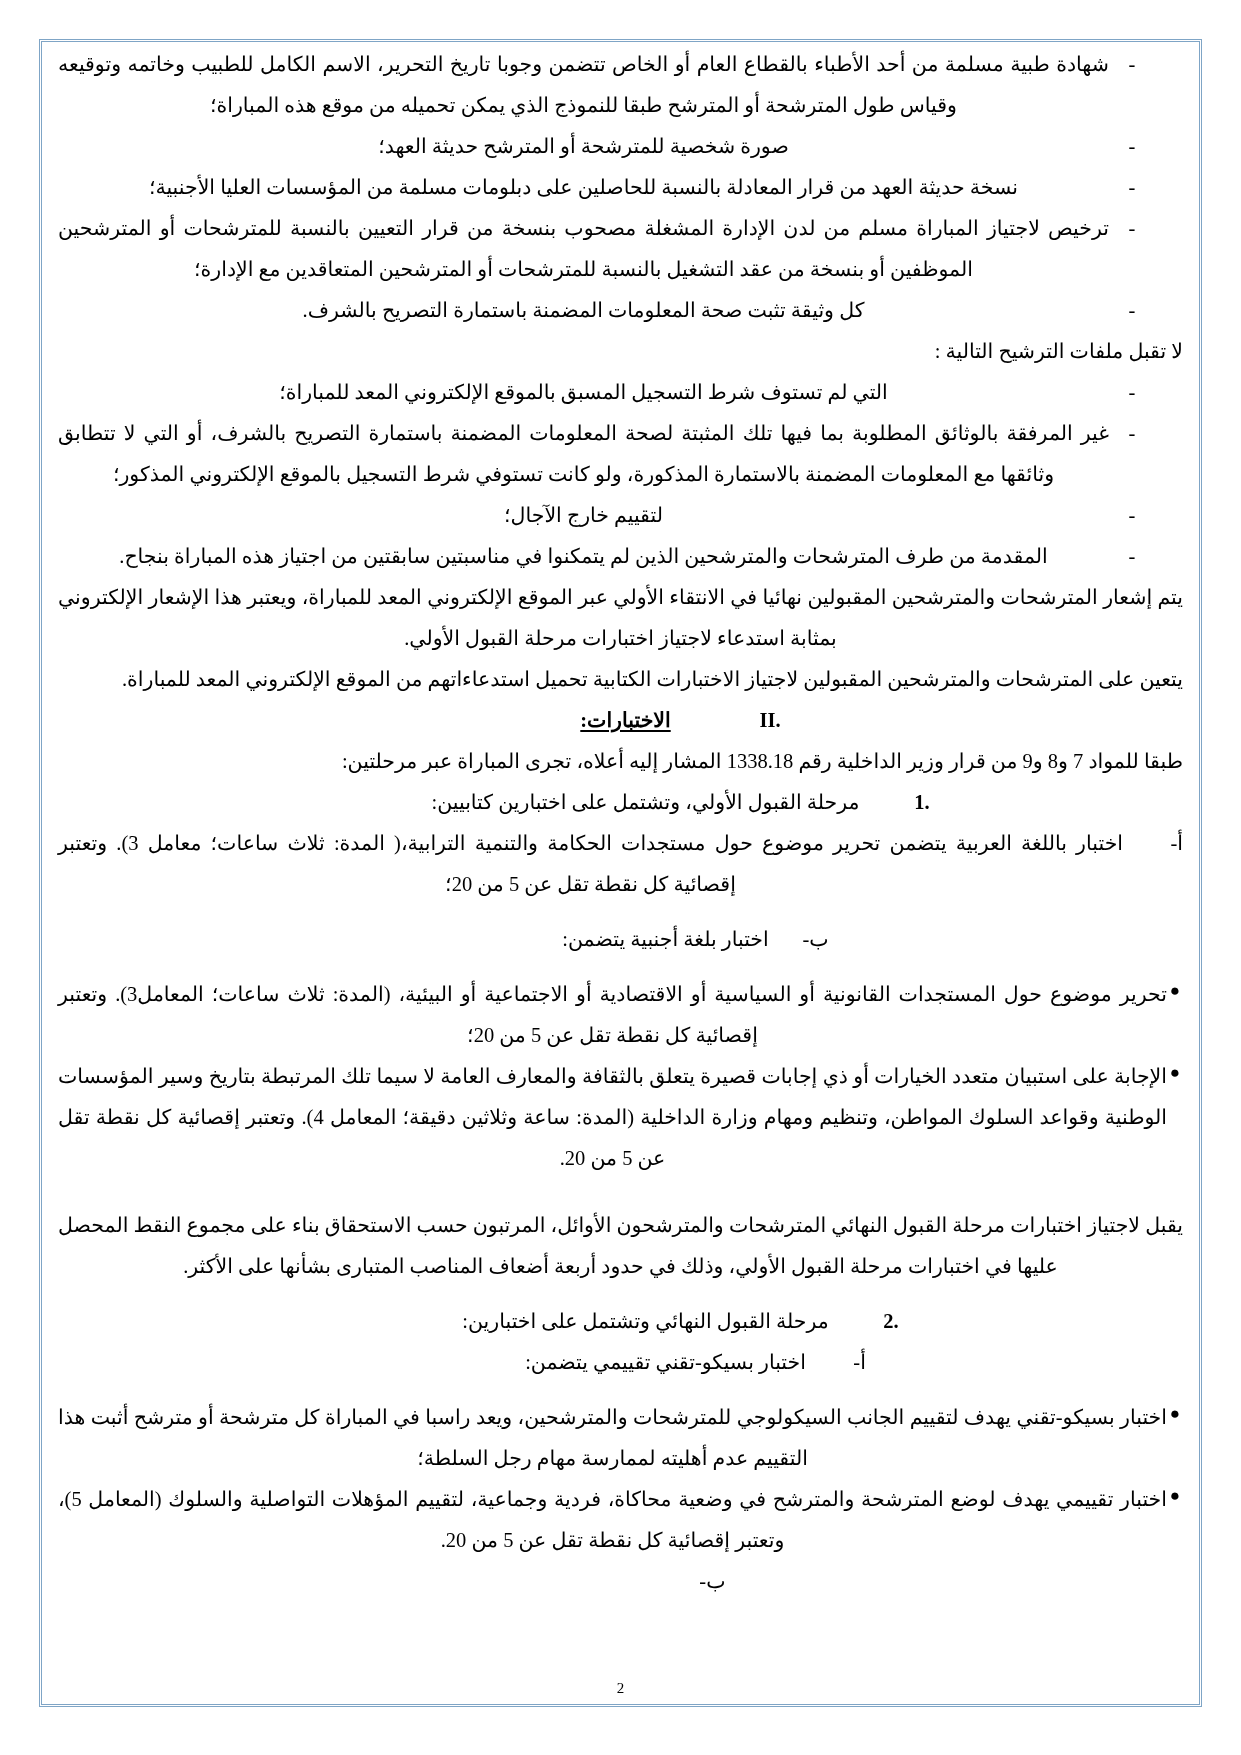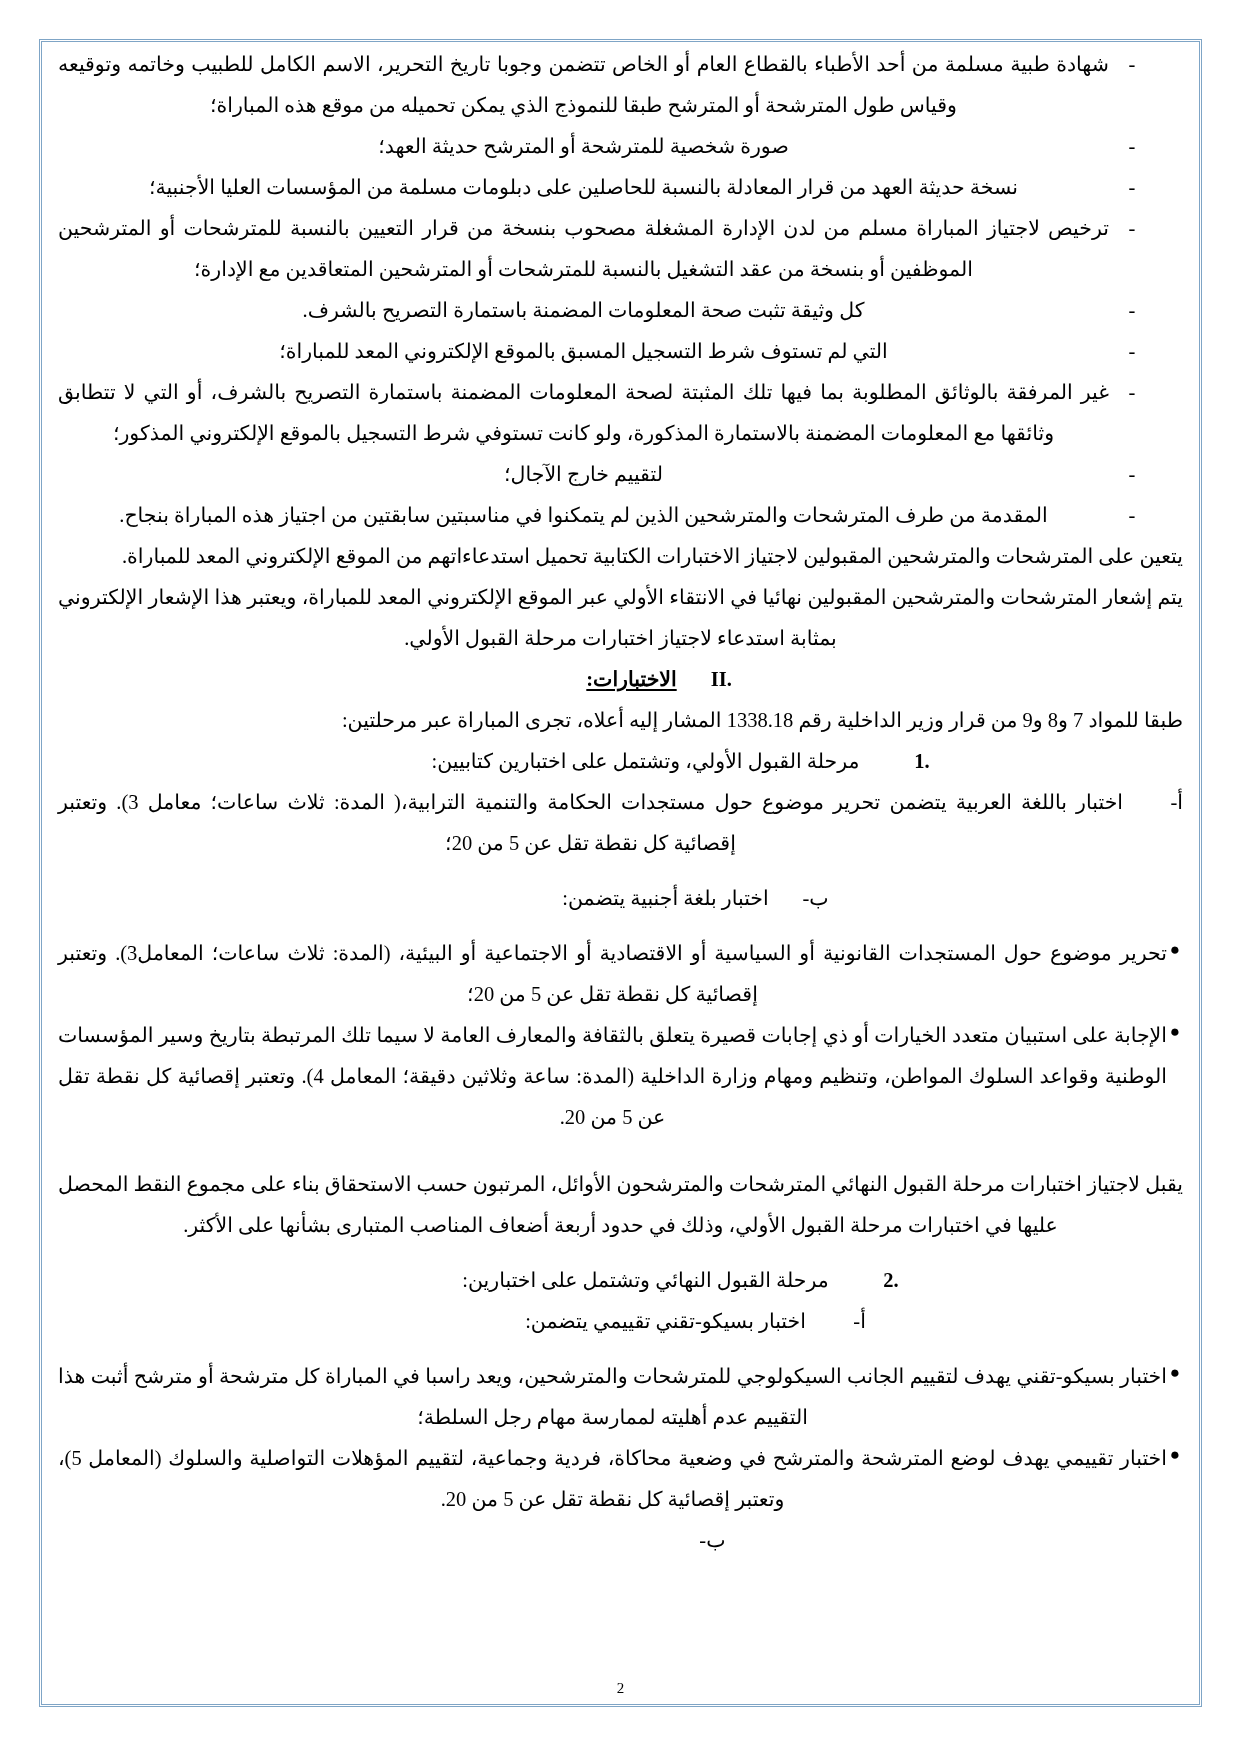--- a/index.html
+++ b/index.html
@@ -91,21 +91,22 @@
     flex-direction: row;
     justify-content: center;
     align-items: baseline;
     line-height: 2.0;
     padding-left: 120px;
   }
   .heading-num {
     font-weight: bold;
     direction: ltr;
     width: 64px;
-    padding-left: 34px;
+    text-align: right;
+    padding-left: 46px;
   }
   .heading-title {
     font-weight: bold;
     text-decoration: underline;
     text-underline-offset: 3px;
   }
 
   
   .num-row {
     display: flex;
@@ -212,20 +213,21 @@
         <div class="dash-text">ترخيص لاجتياز المباراة مسلم من لدن الإدارة المشغلة مصحوب بنسخة من قرار التعيين بالنسبة للمترشحات أو المترشحين الموظفين أو بنسخة من عقد التشغيل بالنسبة للمترشحات أو المترشحين المتعاقدين مع الإدارة؛</div>
       </div>
 
       <div class="dash-item">
         <div class="dash-marker">-</div>
         <div class="dash-text">كل وثيقة تثبت صحة المعلومات المضمنة باستمارة التصريح بالشرف.</div>
       </div>
 
     </div>
 
+    <div class="line line-right">لا تقبل ملفات الترشيح التالية :</div>
 
     <div class="dash-list">
 
       <div class="dash-item">
         <div class="dash-marker">-</div>
         <div class="dash-text">التي لم تستوف شرط التسجيل المسبق بالموقع الإلكتروني المعد للمباراة؛</div>
       </div>
 
       <div class="dash-item">
         <div class="dash-marker">-</div>
@@ -237,23 +239,23 @@
         <div class="dash-text">لتقييم خارج الآجال؛</div>
       </div>
 
       <div class="dash-item">
         <div class="dash-marker">-</div>
         <div class="dash-text">المقدمة من طرف المترشحات والمترشحين الذين لم يتمكنوا في مناسبتين سابقتين من اجتياز هذه المباراة بنجاح.</div>
       </div>
 
     </div>
 
+    <p class="para">يتم إشعار المترشحات والمترشحين المقبولين نهائيا في الانتقاء الأولي عبر الموقع الإلكتروني المعد للمباراة، ويعتبر هذا الإشعار الإلكتروني بمثابة استدعاء لاجتياز اختبارات مرحلة القبول الأولي.</p>
+
     <p class="para para-last-right">يتعين على المترشحات والمترشحين المقبولين لاجتياز الاختبارات الكتابية تحميل استدعاءاتهم من الموقع الإلكتروني المعد للمباراة.</p>
-
-    <p class="para">يتم إشعار المترشحات والمترشحين المقبولين نهائيا في الانتقاء الأولي عبر الموقع الإلكتروني المعد للمباراة، ويعتبر هذا الإشعار الإلكتروني بمثابة استدعاء لاجتياز اختبارات مرحلة القبول الأولي.</p>
 
     <div class="heading-row">
       <span class="heading-num">II.</span>
       <span class="heading-title">الاختبارات:</span>
     </div>
 
     <div class="line line-right">طبقا للمواد 7 و8 و9 من قرار وزير الداخلية رقم 1338.18 المشار إليه أعلاه، تجرى المباراة عبر مرحلتين:</div>
 
     <div class="num-row">
       <span class="num-marker">1.</span>

